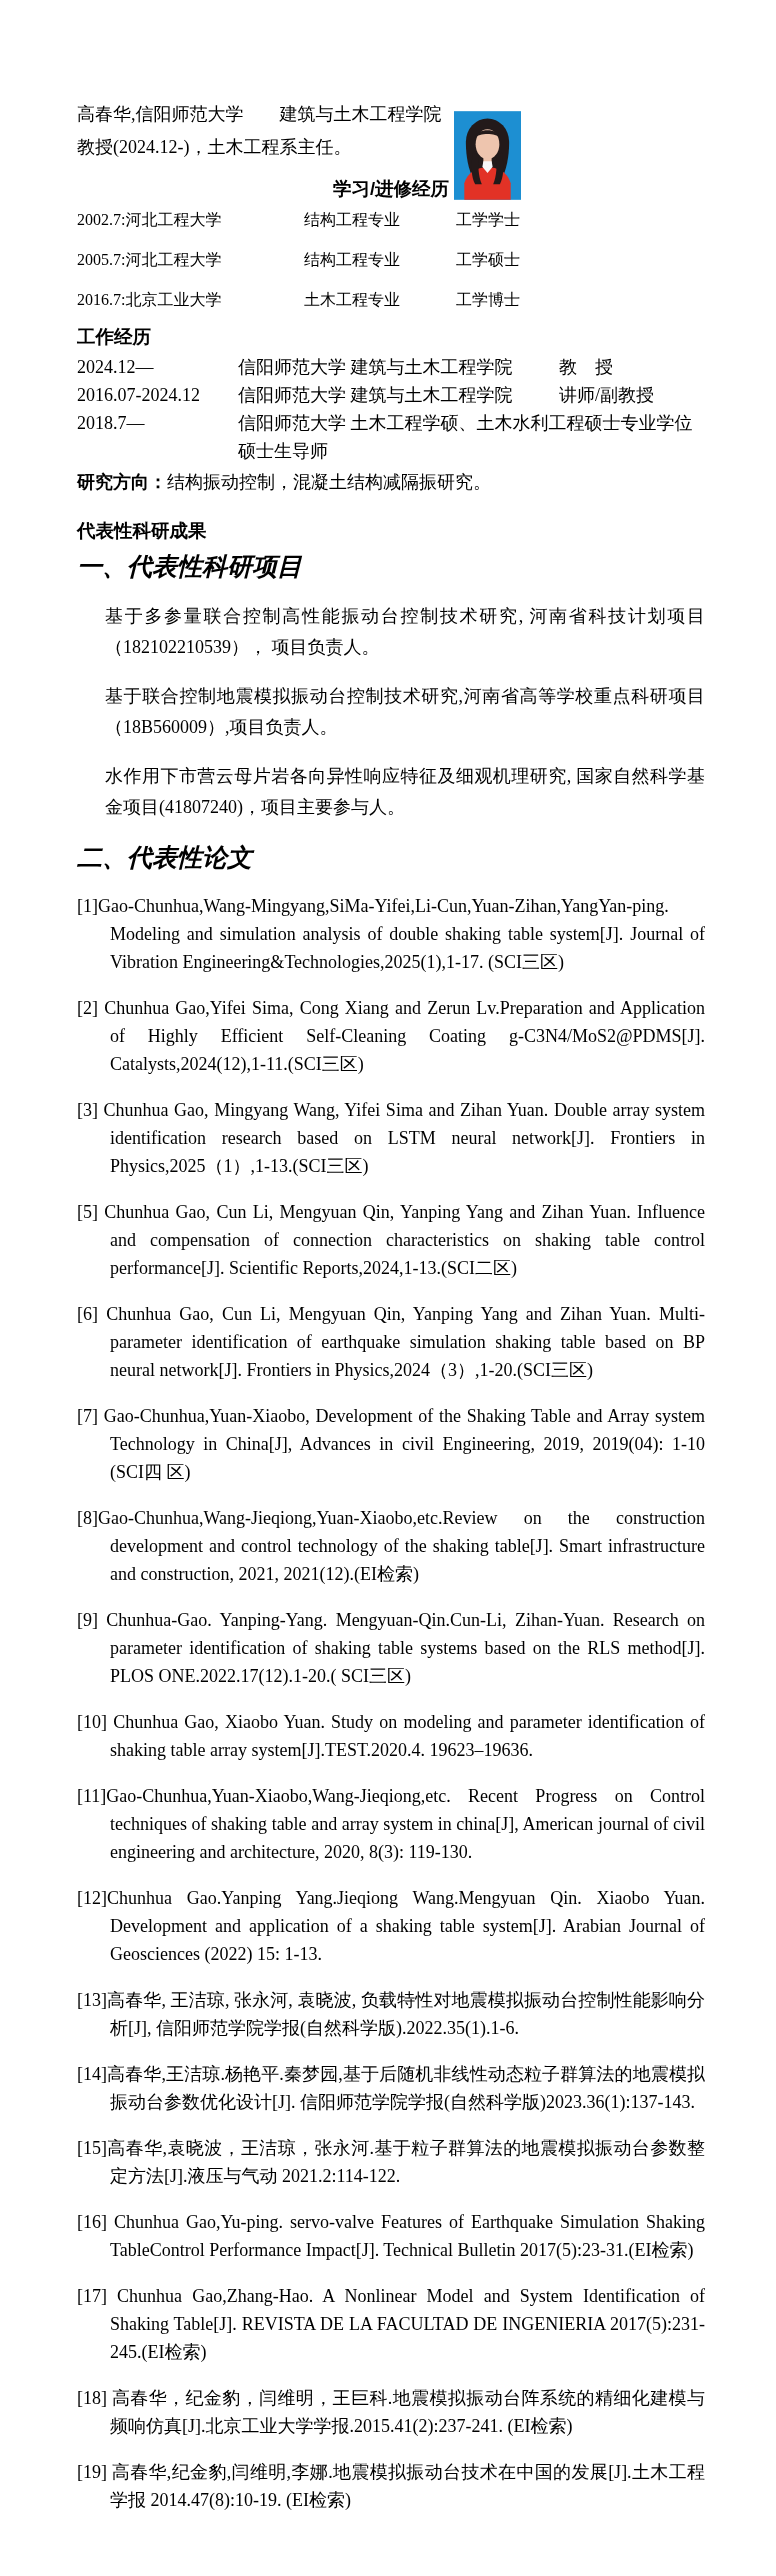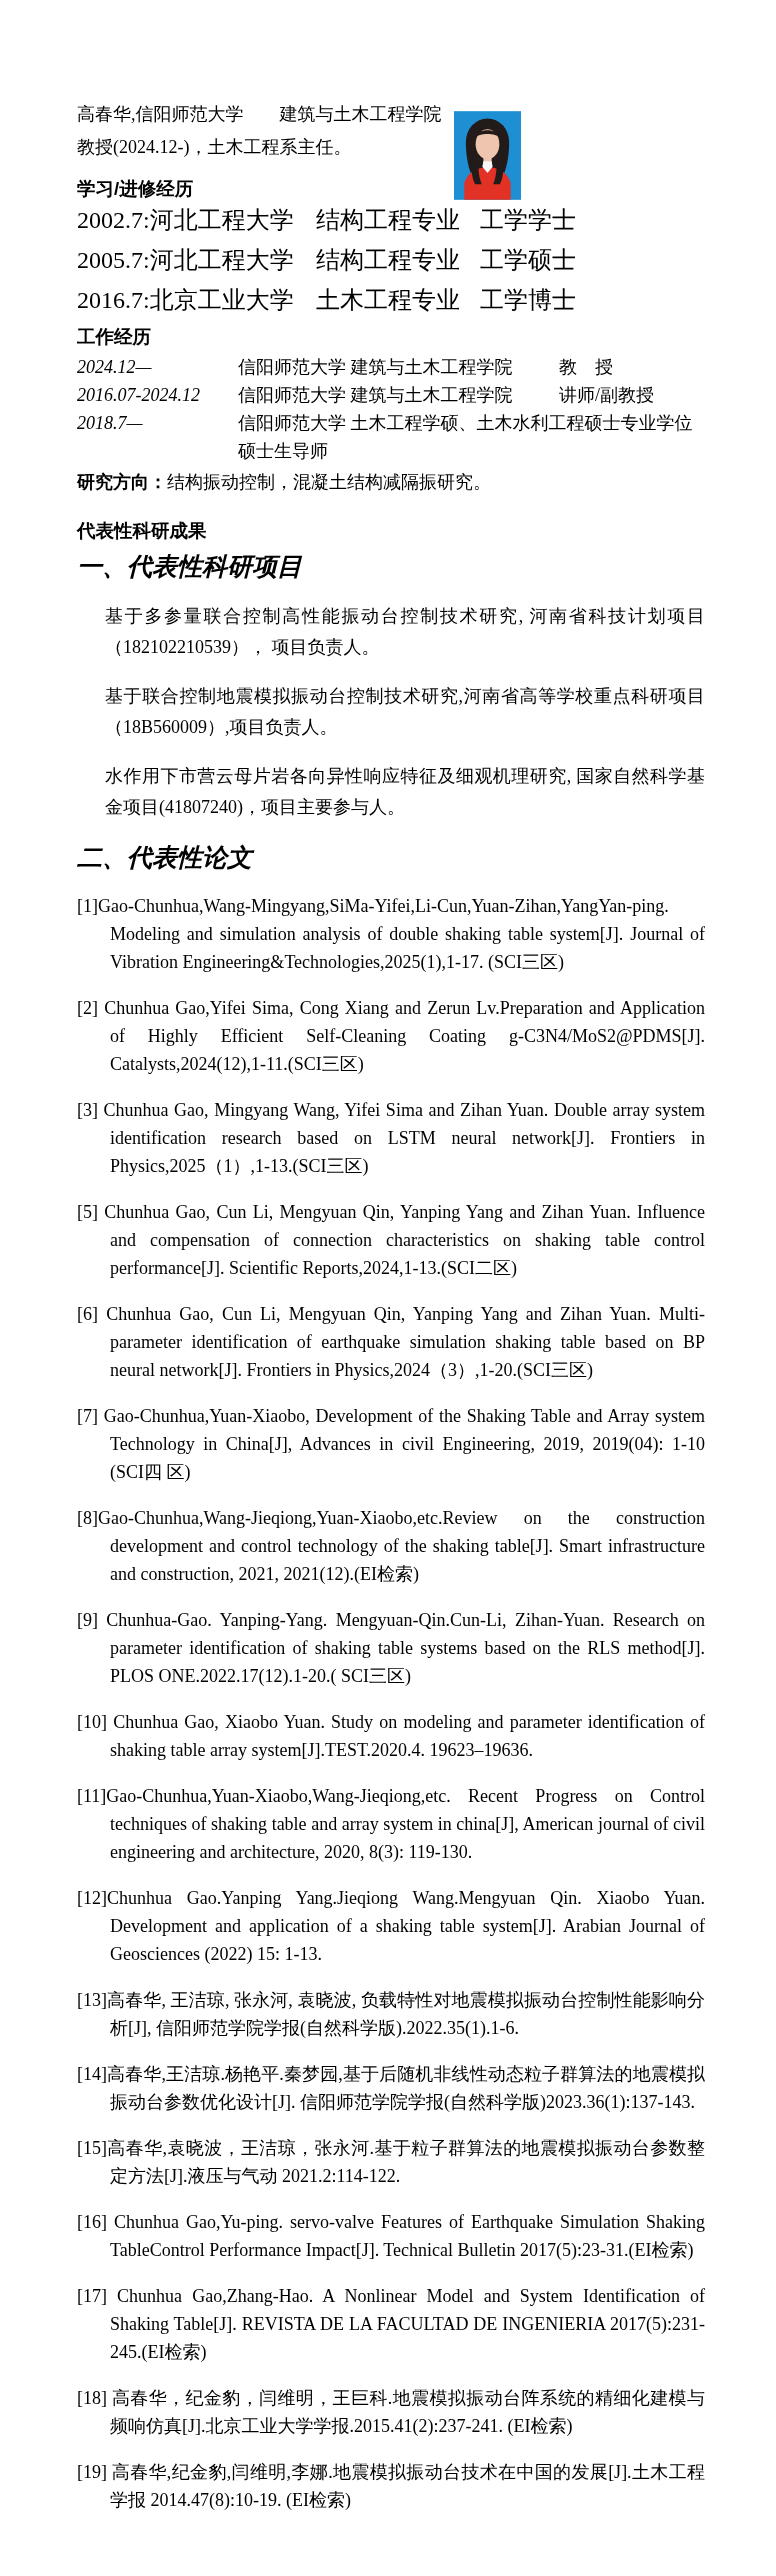--- a/index.html
+++ b/index.html
@@ -5,25 +5,25 @@
   html,body{margin:0;padding:0;background:#ffffff;}
   .doc{position:relative;width:777px;height:2825px;background:#ffffff;overflow:hidden;
        font-family:"Liberation Serif","DejaVu Serif",serif;color:#000;}
   .content{padding:98px 72px 0 77px;}
   .h-line{font-size:18px;line-height:33px;white-space:pre-wrap;}
   .sec-h{font-family:"Liberation Sans","DejaVu Sans",sans-serif;font-weight:700;
          font-size:18.5px;line-height:33px;}
   .sub-h{font-family:"Liberation Sans","DejaVu Sans",sans-serif;font-weight:700;
          font-size:25px;line-height:33px;margin-top:3.1px;font-style:italic;}
   .edu-rows{margin-top:1px;}
-  .edu-row{display:flex;font-size:24px;line-height:28px;margin-bottom:12px;gap:12px;}
+  .edu-row{display:flex;font-size:16px;line-height:28px;margin-bottom:12px;}
   .edu-c1{width:227px;}
   .edu-c2{width:152px;}
   .work-row{display:flex;font-size:18px;line-height:28px;}
-  .work-period{width:161px;flex:0 0 161px;font-style:italic;}
+  .work-period{width:161px;flex:0 0 161px;}
   .work-org{width:321px;flex:0 0 321px;}
   .work-org.wide{width:auto;flex:1;}
   .work-role{flex:1;}
   .research-line{margin-top:3.1px;font-size:18px;line-height:28px;}
   .research-line b{font-family:Liberation Sans, sans-serif;}
   .project{font-size:18px;line-height:31px;text-align:justify;margin-left:28px;}
   .paper{font-size:18px;line-height:28px;text-align:justify;padding-left:33px;text-indent:-33px;}
   .photo{position:absolute;left:454px;top:111px;width:67px;height:89px;display:block;}
 </style>
 </head>
@@ -41,21 +41,21 @@
     <polygon points="55,108 65,120 75,108 73,97 57,97" fill="#f7f7f9"></polygon>
     <path d="M37,80 C32,108 34,128 41,142 L54,142 C47,126 46,102 49,86 Z" fill="#231a1a"></path>
     <path d="M93,80 C98,108 96,128 89,142 L76,142 C83,126 84,102 81,86 Z" fill="#231a1a"></path>
   </svg>
 
   <div class="content">
 
     <div class="h-line">高春华,信阳师范大学　　建筑与土木工程学院</div>
     <div class="h-line">教授(2024.12-)，土木工程系主任。</div>
 
-    <div class="sec-h" style="margin-top:8.2px;">学习/进修经历</div>
+    <div class="sec-h" style="margin-top:8.2px;text-align:center;">学习/进修经历</div>
     <div class="edu-rows">
         <div class="edu-row">
           <span class="edu-c1">2002.7:河北工程大学</span>
           <span class="edu-c2">结构工程专业</span>
           <span class="edu-c3">工学学士</span>
         </div>
         <div class="edu-row">
           <span class="edu-c1">2005.7:河北工程大学</span>
           <span class="edu-c2">结构工程专业</span>
           <span class="edu-c3">工学硕士</span>

